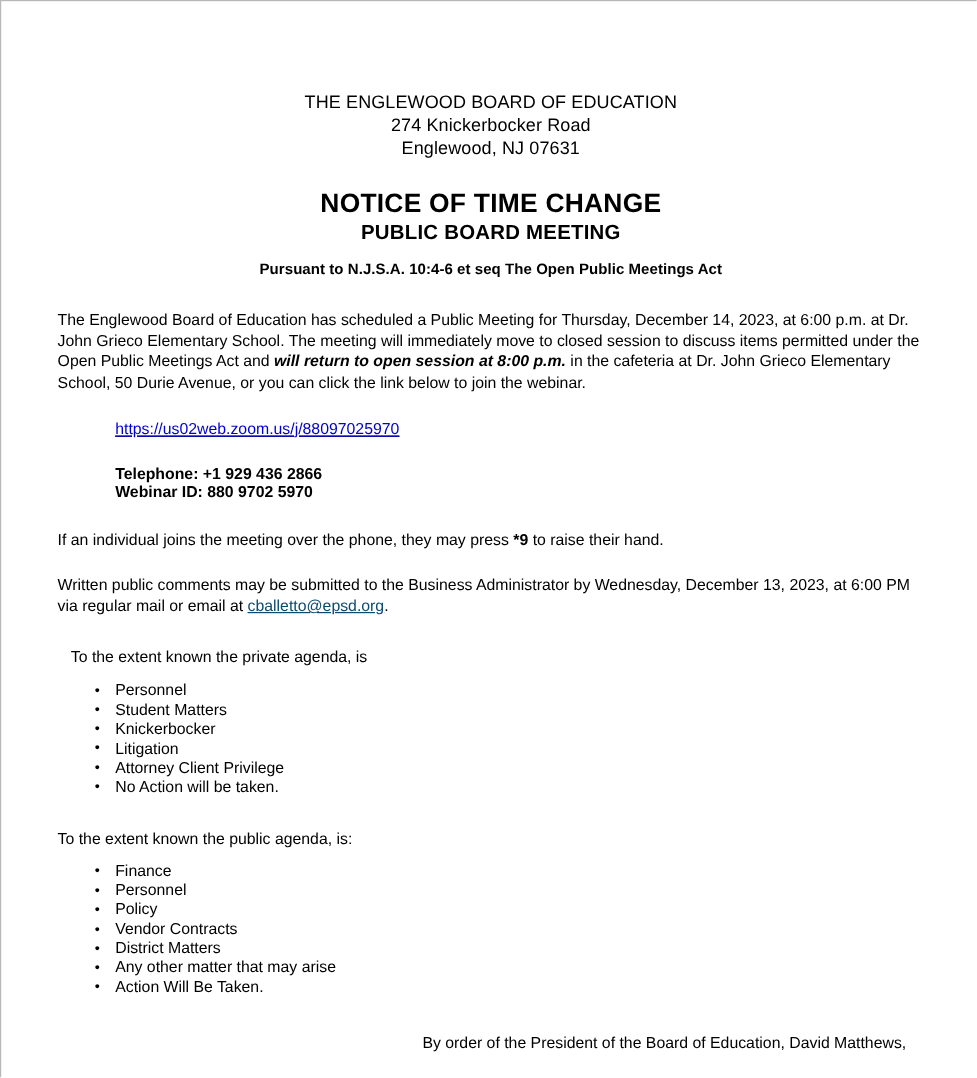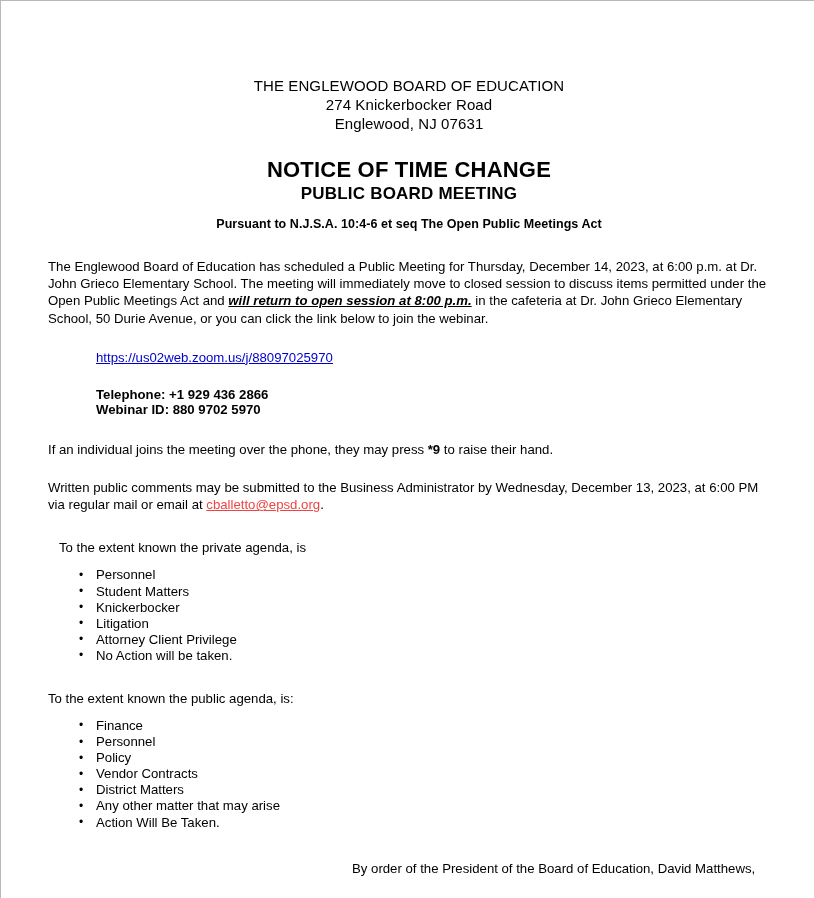--- a/index.html
+++ b/index.html
@@ -68,31 +68,30 @@
     font-size: 13.2px;
     line-height: 17.2px;
     margin-top: 20px;
     text-align: left;
   }
   .para-main { margin-top: 27px; }
 
   .emph {
     font-weight: bold;
     font-style: italic;
-    text-decoration: underline;
   }
   .bold { font-weight: bold; }
 
   .link {
     color: #0000cc;
     text-decoration: underline;
     cursor: pointer;
   }
   .link-email {
-    color: #ef4444;
+    color: #0c4a6e;
     text-decoration: underline;
     cursor: pointer;
   }
 
   .link-row {
     margin-top: 22px;
     padding-left: 48px;
     font-size: 13.2px;
     line-height: 17px;
     text-decoration: underline;

